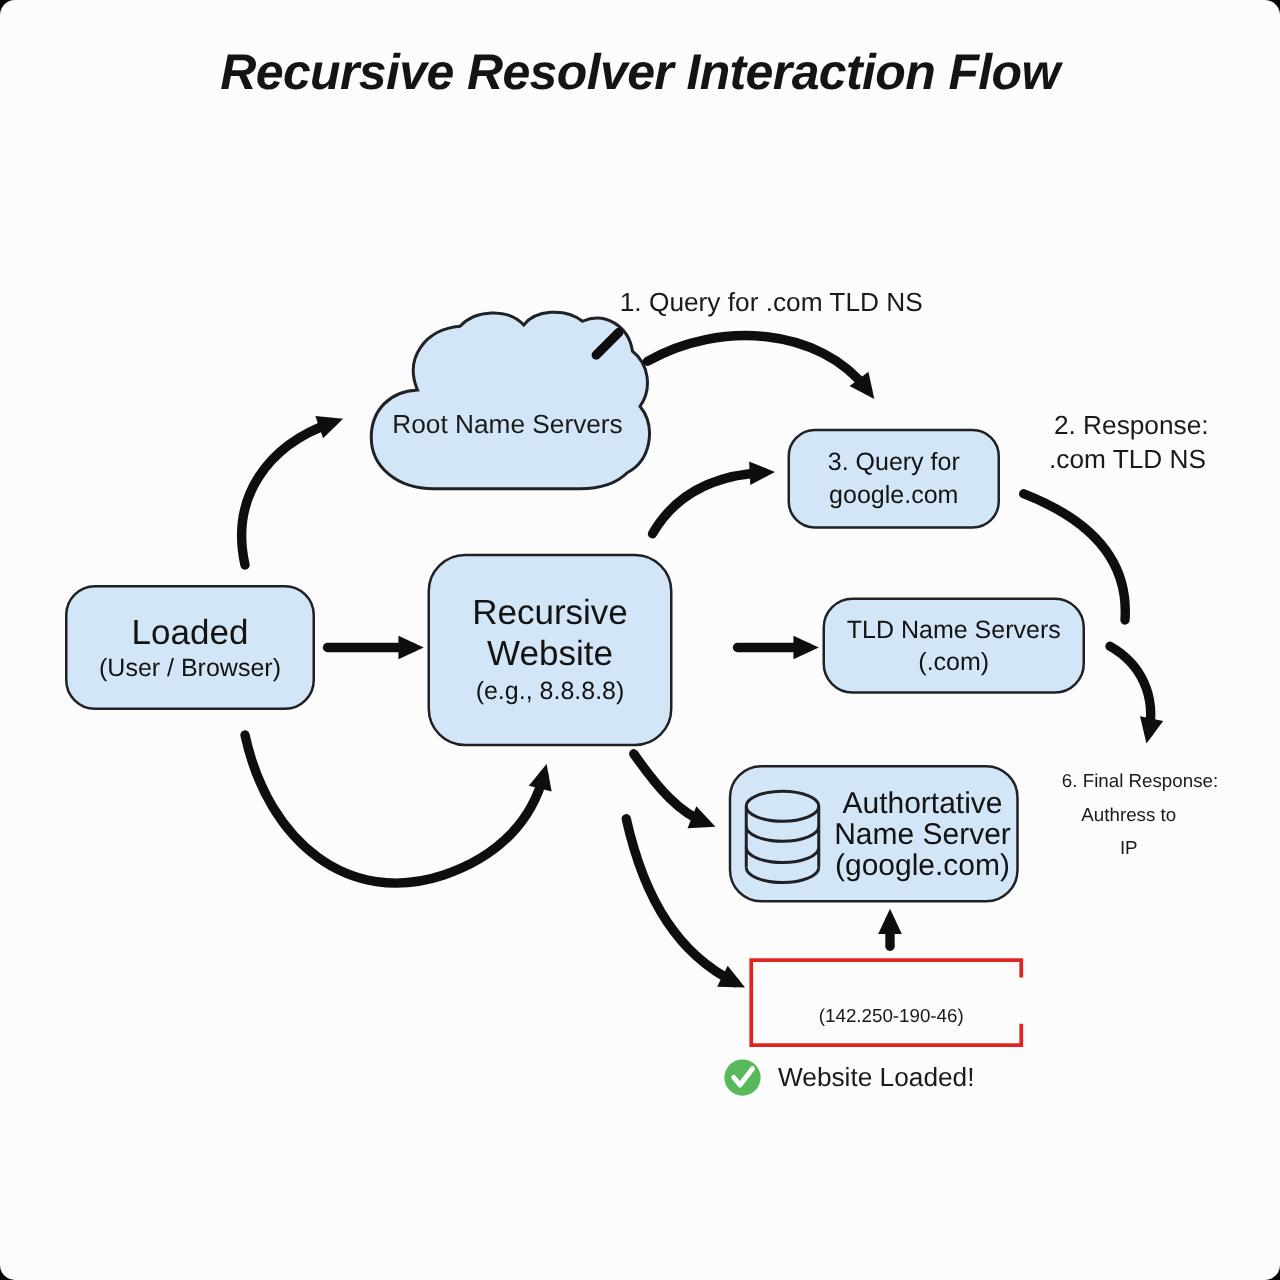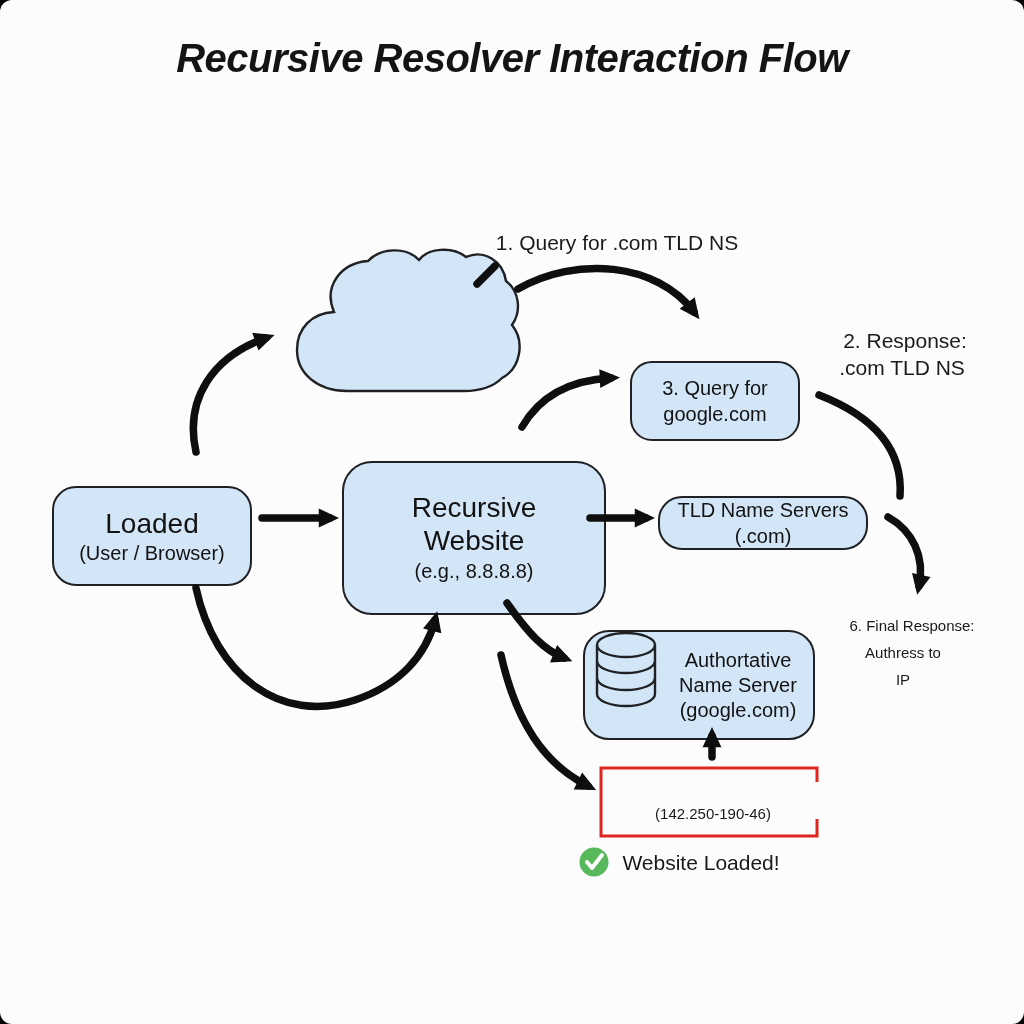--- a/index.html
+++ b/index.html
@@ -34,32 +34,32 @@
     position:absolute;transform:translate(-50%,-50%);
     white-space:nowrap;color:#1a1a1a;text-align:right;
   }
   .fs21{font-size:21px;}
   .fs20{font-size:15px;}
   .node{
     position:absolute;box-sizing:border-box;
     background:var(--node-fill,#d3e6f8);
     border:2px solid var(--node-border,#202124);
     display:flex;flex-direction:column;justify-content:center;align-items:center;
-    color:#131313;text-align:center;margin-top:18px;
+    color:#131313;text-align:center;
   }
   .node .big{font-size:28px;line-height:33px;}
   .node .med{font-size:20px;line-height:28px;}
   .node .sml{font-size:20px;line-height:26px;}
   #client-node{left:52px;top:468px;width:200px;height:100px;border-radius:24px;}
-  #resolver-node{left:342px;top:443px;width:264px;height:154px;border-radius:30px;}
+  #resolver-node{left:342px;top:443px;width:196px;height:154px;border-radius:30px;}
   #query-google-node{left:630px;top:343px;width:170px;height:80px;border-radius:22px;}
-  #tld-node{left:658px;top:478px;width:210px;height:54px;border-radius:24px;}
+  #tld-node{left:658px;top:478px;width:210px;height:77px;border-radius:24px;}
   #auth-node{left:583px;top:612px;width:232px;height:110px;border-radius:26px;
              padding-left:78px;align-items:center;}
-  #auth-node .sml{font-size:20px;line-height:25px;}
+  #auth-node .sml{font-size:24px;line-height:25px;}
   
   .arrow{fill:none;stroke:var(--arrow,#0e0e0e);stroke-width:7.5;stroke-linecap:round;}
   .cloud-shape{fill:var(--node-fill,#d3e6f8);stroke:var(--node-border,#202124);stroke-width:2.4;}
   .cyl{fill:none;stroke:var(--node-border,#202124);stroke-width:2.4;}
   .redbox{fill:none;stroke:var(--alert-red,#e02521);stroke-width:3;stroke-linejoin:miter;}
   .check-circle{fill:var(--success-green,#58b85c);}
   .check-mark{fill:none;stroke:#ffffff;stroke-width:4;stroke-linecap:round;stroke-linejoin:round;}
   .ah-fill{fill:var(--arrow,#0e0e0e);}
 </style>
 </head>
@@ -103,20 +103,21 @@
     <div class="sml">TLD Name Servers</div>
     <div class="sml">(.com)</div>
   </div>
 
   <div class="node" id="auth-node">
     <div class="sml">Authortative</div>
     <div class="sml">Name Server</div>
     <div class="sml">(google.com)</div>
   </div>
 
+  <div class="txt fs21" style="left:406px;top:340px">Root Name Servers</div>
 
   <div class="txt fs21" style="left:617px;top:243px">1. Query for .com TLD NS</div>
 
   <div class="txt fs21" style="left:905px;top:341px">2. Response:</div>
   <div class="txt fs21" style="left:902px;top:368px">.com TLD NS</div>
 
   <div class="txt fs20" style="left:912px;top:625px">6. Final Response:</div>
   <div class="txt fs20" style="left:903px;top:652px">Authress to</div>
   <div class="txt fs20" style="left:903px;top:679px">IP</div>
 

